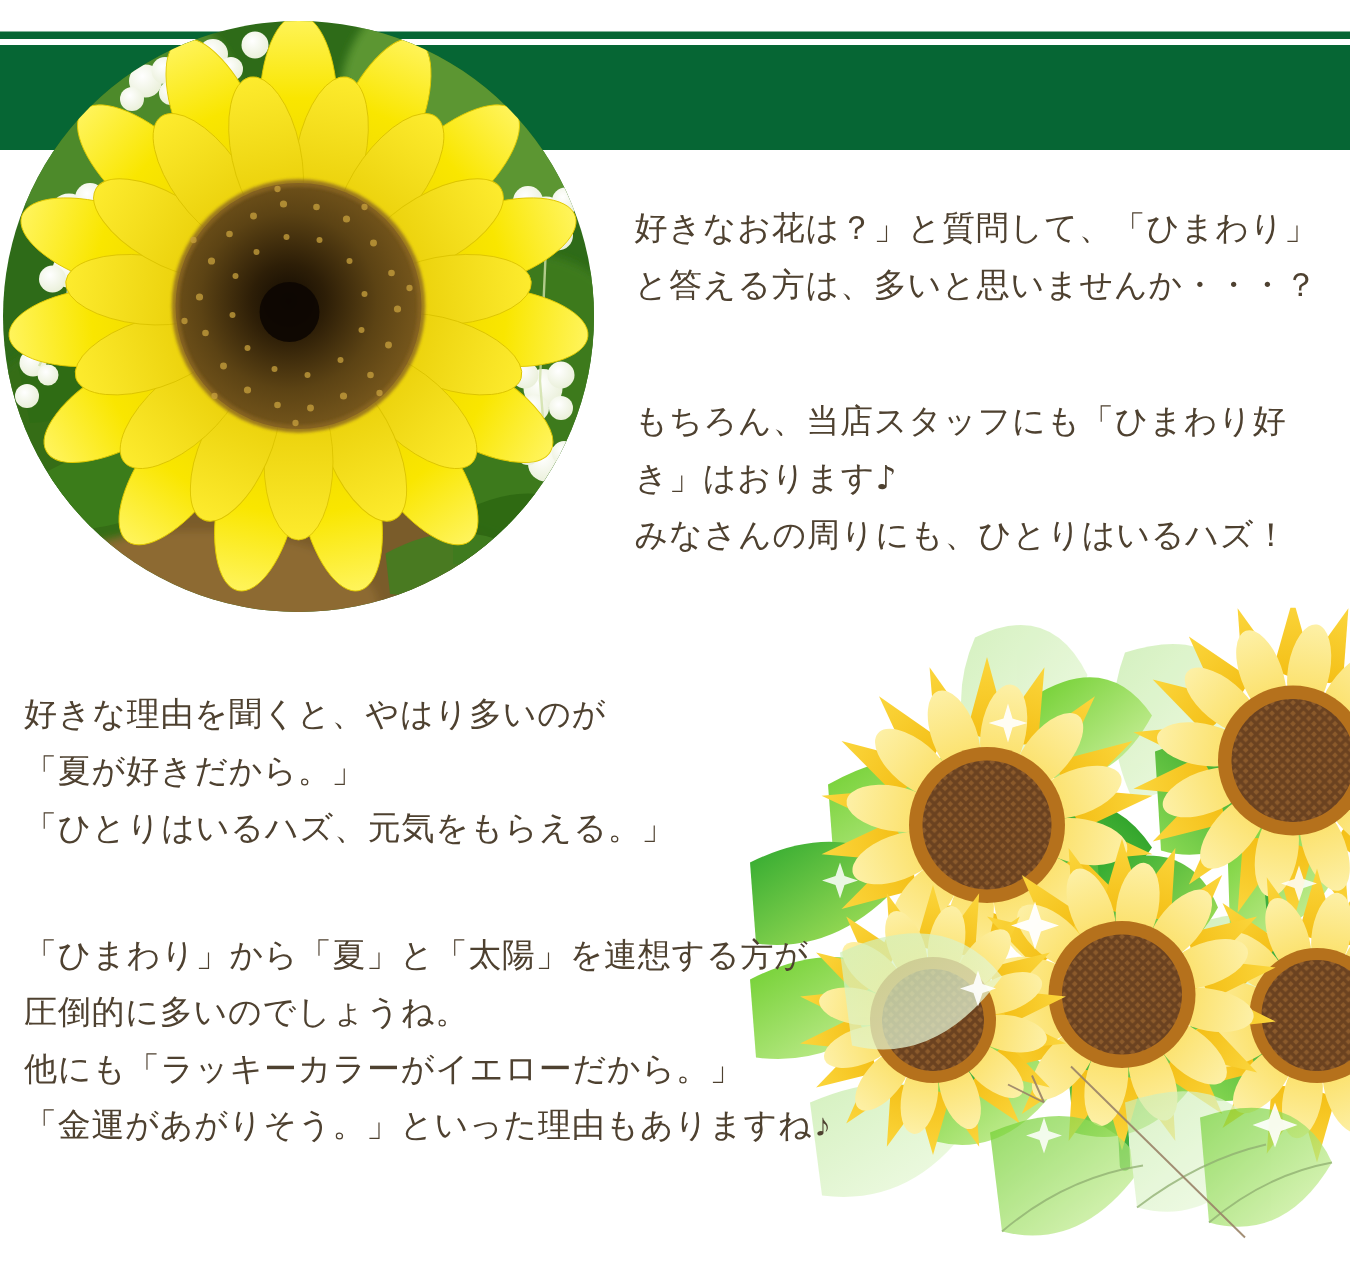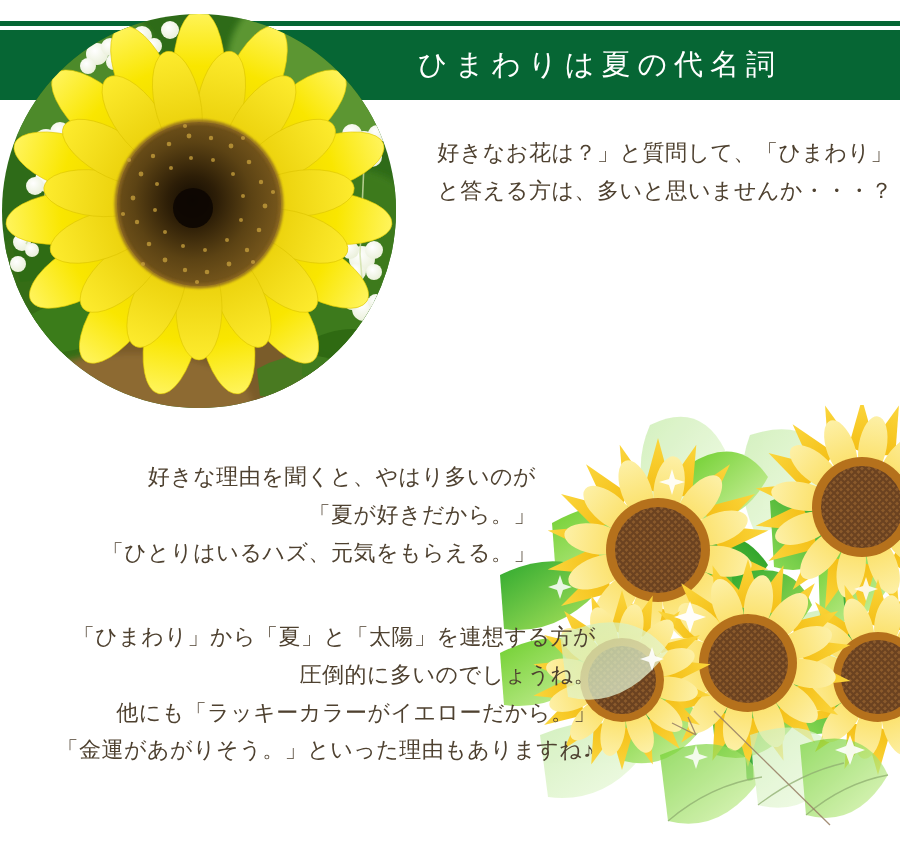--- a/index.html
+++ b/index.html
@@ -43,42 +43,40 @@
 
   
   .txt{
     color:#4e4130;
     font-size:22px;
     line-height:1.72;
     letter-spacing:0.5px;
     white-space:pre-line;
     position:absolute;
     z-index:7;
-    text-align:right;
   }
   #para-intro{left:423px;top:134px;width:470px;}
   #para-staff{left:423px;top:263px;width:470px;}
   #para-reasons{left:16px;top:458px;width:520px;}
   #para-assoc{left:16px;top:620px;width:580px;font-family:Liberation Mono, monospace;}
 
   
   .illus{
     position:absolute;left:500px;top:405px;width:400px;height:442px;
     z-index:3;overflow:hidden;
   }
   .illus svg{display:block;width:400px;height:442px;}
 </style>
 </head>
 <body>
 
 <div id="page">
 
   <div class="band-thin"></div>
   <div class="band-main"></div>
-  <div class="band-title">ひまわりは夏の代名詞</div>
 
   <div class="photo-circle">
     <svg viewBox="0 0 394 394" xmlns="http://www.w3.org/2000/svg">
       <defs>
         <radialGradient id="discG" cx="46%" cy="48%" r="58%">
           <stop offset="0%" stop-color="#120b02"></stop>
           <stop offset="26%" stop-color="#2d1e07"></stop>
           <stop offset="62%" stop-color="#5c4314"></stop>
           <stop offset="100%" stop-color="#7d5c1e"></stop>
         </radialGradient>
@@ -313,20 +311,23 @@
           <circle cx="-56" cy="60" r="2.1"></circle>
             <circle cx="-76" cy="10" r="2.1"></circle>
         </g>
         <circle cx="-6" cy="4" r="20" fill="#0d0702" opacity=".92"></circle>
       </g>
     </svg>
   </div>
 
   <div class="txt" id="para-intro">好きなお花は？」と質問して、「ひまわり」
 と答える方は、多いと思いませんか・・・？</div>
+  <div class="txt" id="para-staff">もちろん、当店スタッフにも「ひまわり好
+き」はおります♪
+みなさんの周りにも、ひとりはいるハズ！</div>
   <div class="txt" id="para-reasons">好きな理由を聞くと、やはり多いのが
 「夏が好きだから。」
 「ひとりはいるハズ、元気をもらえる。」</div>
   <div class="txt" id="para-assoc">「ひまわり」から「夏」と「太陽」を連想する方が
 圧倒的に多いのでしょうね。
 他にも「ラッキーカラーがイエローだから。」
 「金運があがりそう。」といった理由もありますね♪</div>
 
   <div class="illus">
     <svg viewBox="0 0 400 442" xmlns="http://www.w3.org/2000/svg">

